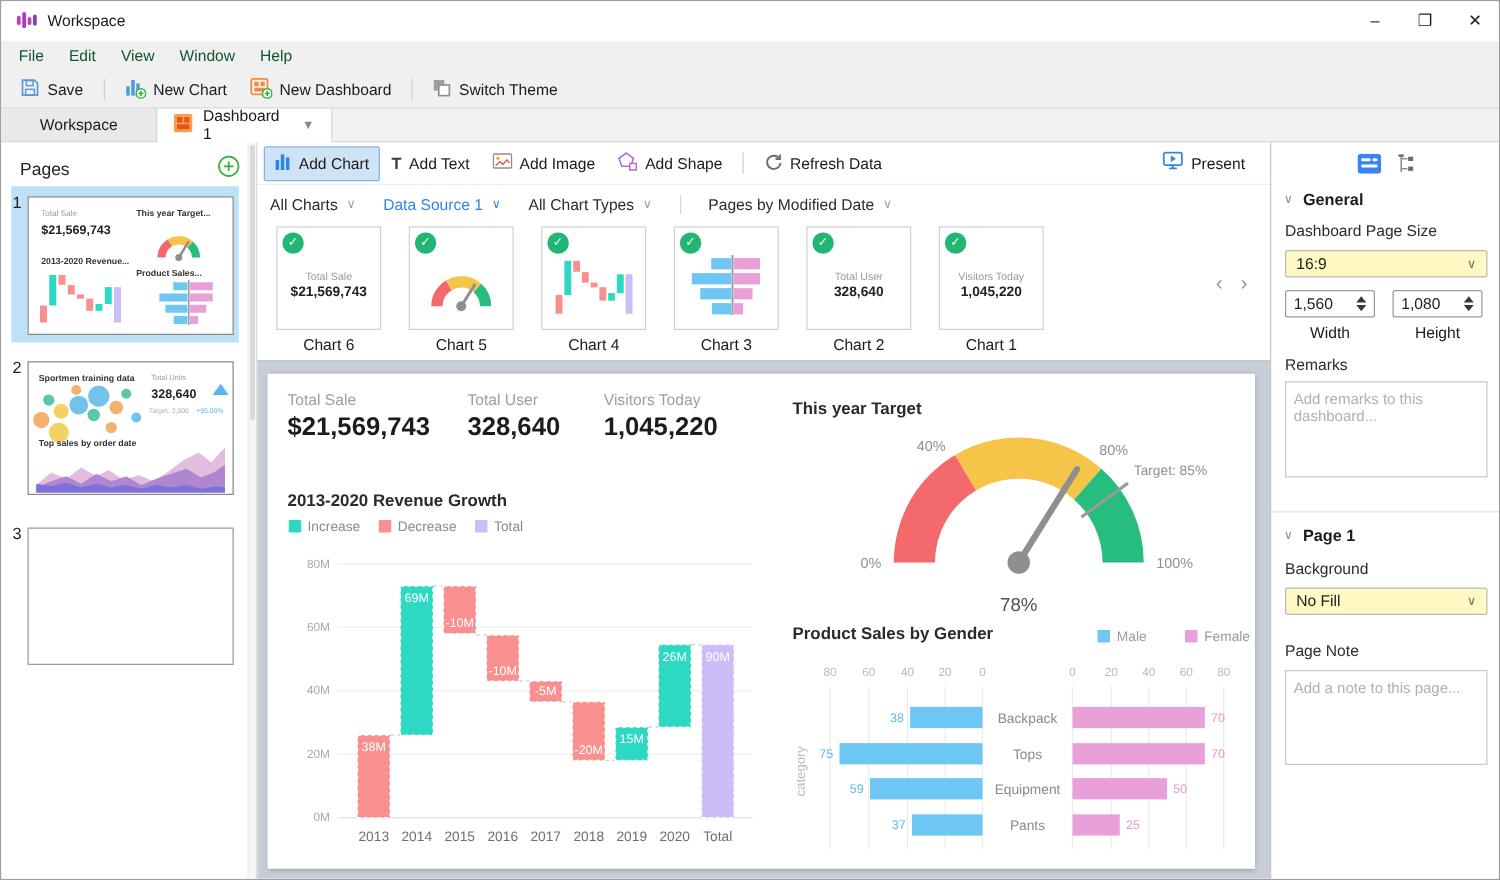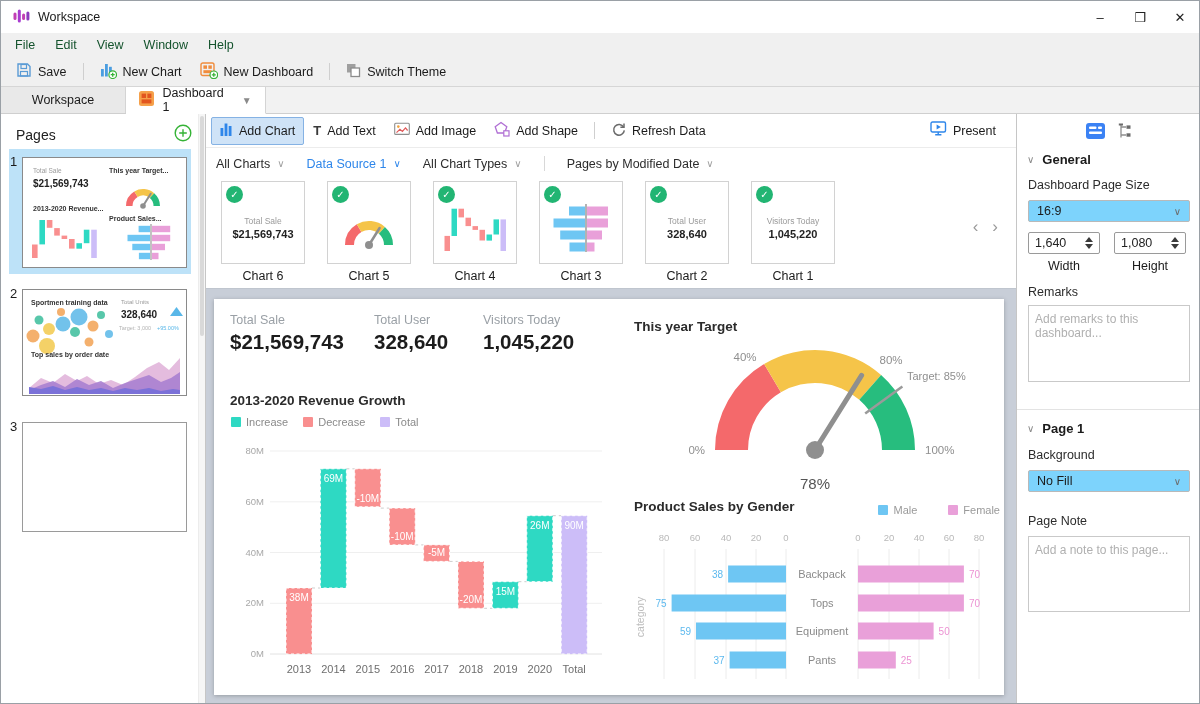--- a/index.html
+++ b/index.html
@@ -77,21 +77,21 @@
 #gauge-svg{position:absolute;left:0;top:26px}
 .bf-block{position:absolute;left:418px;top:196px;width:372px;height:198px}
 .bf-block .chart-title{position:absolute;left:2px;top:4px}
 .bf-legend{position:absolute;right:4px;top:9px;display:flex;gap:31px;font-size:11px;color:#9a9a9a;align-items:center}
 #bf-svg{position:absolute;left:0;top:34px}
 
 .props-icons{position:absolute;top:9px;left:0;right:0;display:flex;justify-content:center;gap:12px;align-items:center}
 .sec-hdr{position:absolute;left:10px;display:flex;align-items:center;gap:8px;font-size:13px;font-weight:bold;color:#1b1b1b}
 .sec-hdr .chev{color:#8a8a8a;font-weight:normal;font-size:10px}
 .p-label{position:absolute;left:11px;font-size:12.5px;color:#2c2c2c}
-.p-select{position:absolute;left:11px;width:162px;height:22px;background:#7dd3fc;border:1px solid #b9b9b9;border-radius:2px;display:flex;align-items:center;padding:0 8px;font-size:12.5px;color:#1b1b1b}
+.p-select{position:absolute;left:11px;width:162px;height:22px;background:#fef9c3;border:1px solid #b9b9b9;border-radius:2px;display:flex;align-items:center;padding:0 8px;font-size:12.5px;color:#1b1b1b}
 .p-select .chev{margin-left:auto;color:#6b6b6b;font-size:10px}
 .spin{position:absolute;width:72px;height:22px;background:#fff;border:1px solid #9a9a9a;border-radius:2px;display:flex;align-items:center;padding:0 6px;font-size:12.5px}
 .spin .arrows{margin-left:auto;display:flex;flex-direction:column;gap:2px}
 .spin .up{width:0;height:0;border-left:4px solid transparent;border-right:4px solid transparent;border-bottom:5px solid #3a3a3a}
 .spin .dn{width:0;height:0;border-left:4px solid transparent;border-right:4px solid transparent;border-top:5px solid #3a3a3a}
 .spin-label{position:absolute;font-size:12.5px;color:#1b1b1b;width:72px;text-align:center}
 .p-textarea{position:absolute;left:11px;width:162px;background:#fff;border:1px solid #c9c9c9;font-family:"Liberation Sans",sans-serif;font-size:12px;color:#333;padding:6px;resize:none;outline:none}
 .p-textarea::placeholder{color:#b0b0b0}
 .props-divider{position:absolute;left:0;right:0;height:1px;background:#e3e3e3}
 </style>
@@ -583,21 +583,21 @@
       <div class="sec-hdr" style="top:38px">
         <span class="chev">∨</span>
         <span>General</span>
       </div>
       <div class="p-label" style="top:64px">Dashboard Page Size</div>
       <div class="p-select" style="top:86px">
         <span>16:9</span>
         <span class="chev">∨</span>
       </div>
       <div class="spin" style="top:118px;left:11px">
-        <span>1,640</span>
+        <span>1,560</span>
         <span class="arrows">
             <span class="up"></span>
             <span class="dn"></span>
           </span>
       </div>
       <div class="spin" style="top:118px;left:97px">
         <span>1,080</span>
         <span class="arrows">
             <span class="up"></span>
             <span class="dn"></span>

